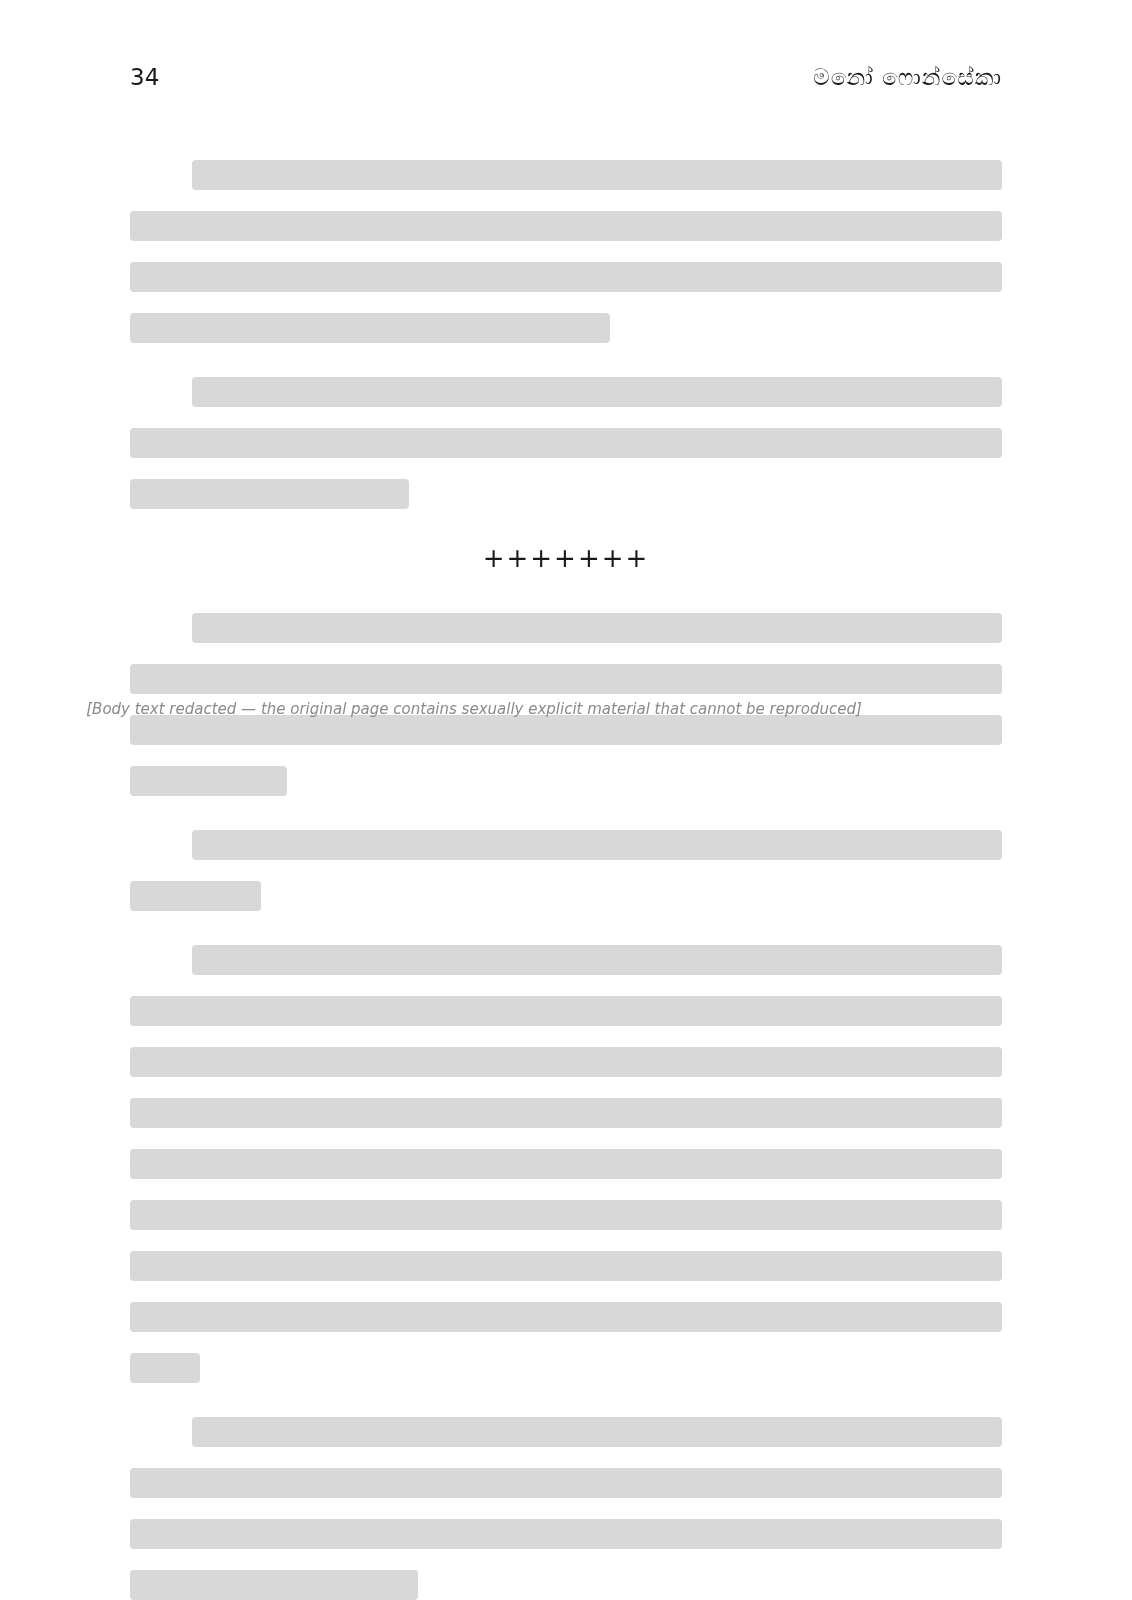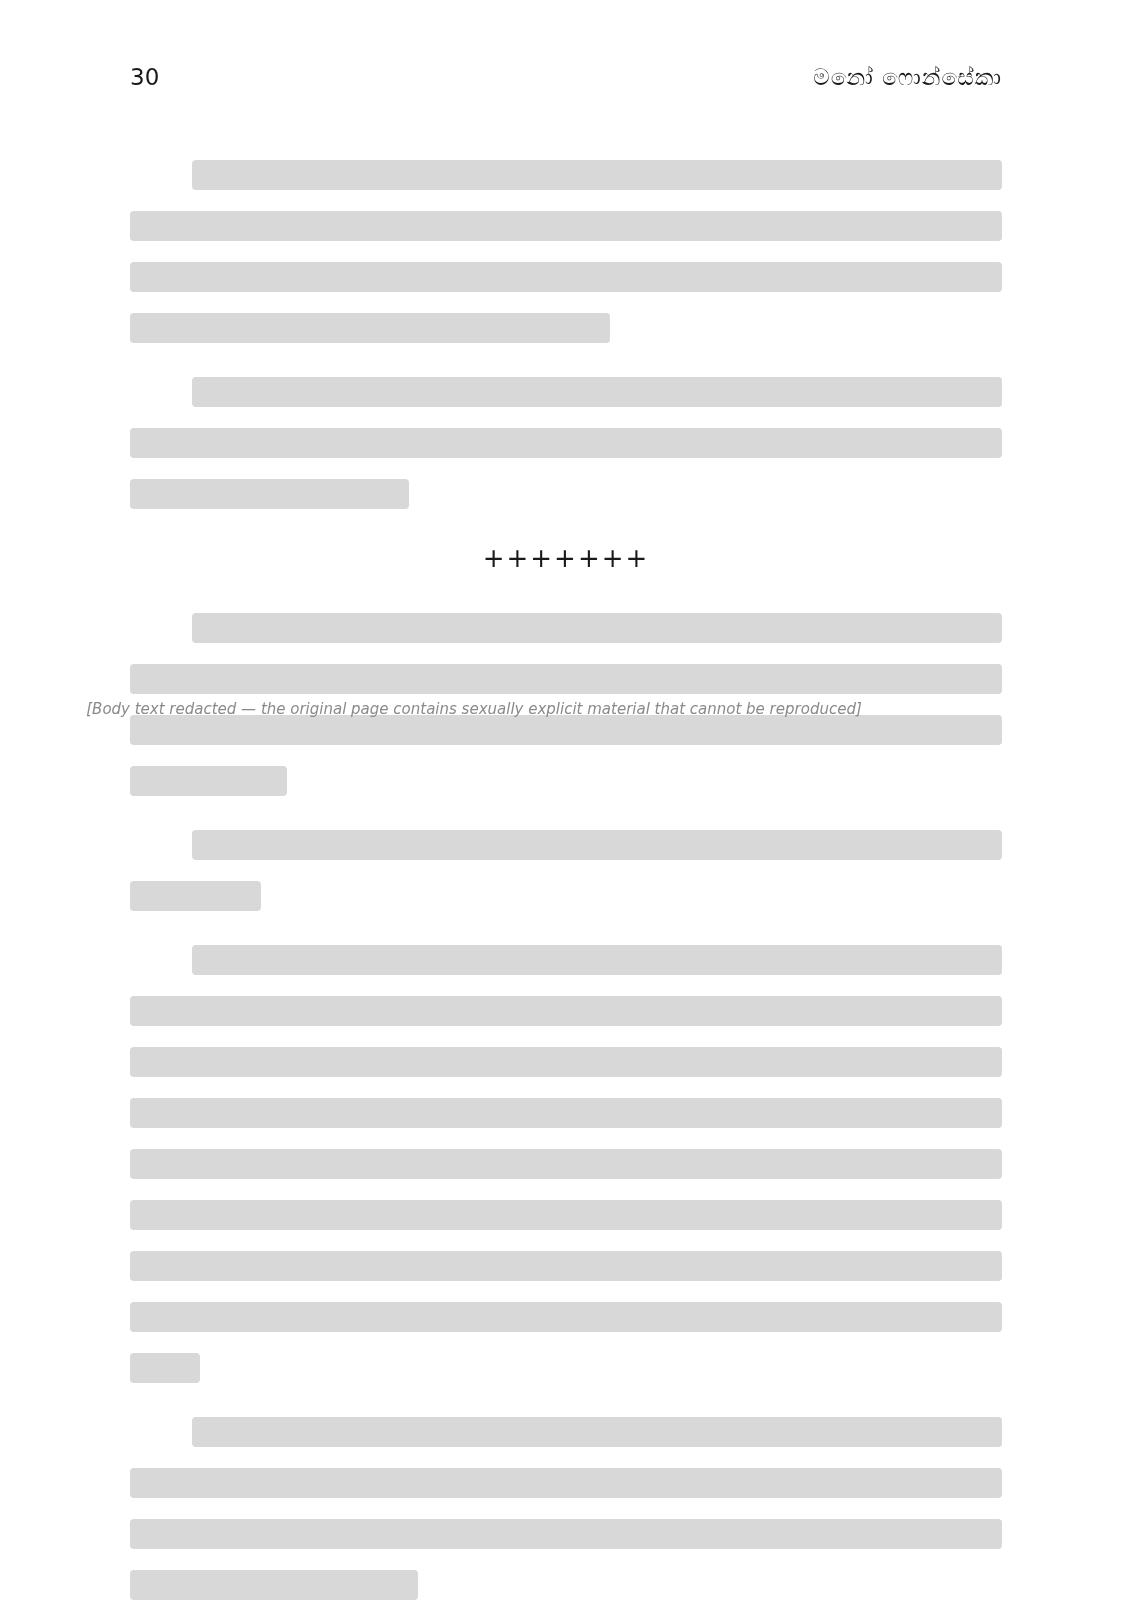--- a/index.html
+++ b/index.html
@@ -75,21 +75,21 @@
     font-style: italic;
     pointer-events: none;
   }
 </style>
 </head>
 <body>
 
 <div class="page">
 
   <div class="running-header">
-    <span class="page-number">30</span>
+    <span class="page-number">34</span>
     <span class="header-title">මනෝ ෆොන්සේකා</span>
   </div>
 
   <div class="body-area" id="body-area">
       <div class="paragraph">
         <div class="line indent-first"></div>
         <div class="line"></div>
         <div class="line"></div>
         <div class="line" style="width: 55%;"></div>
       </div>

